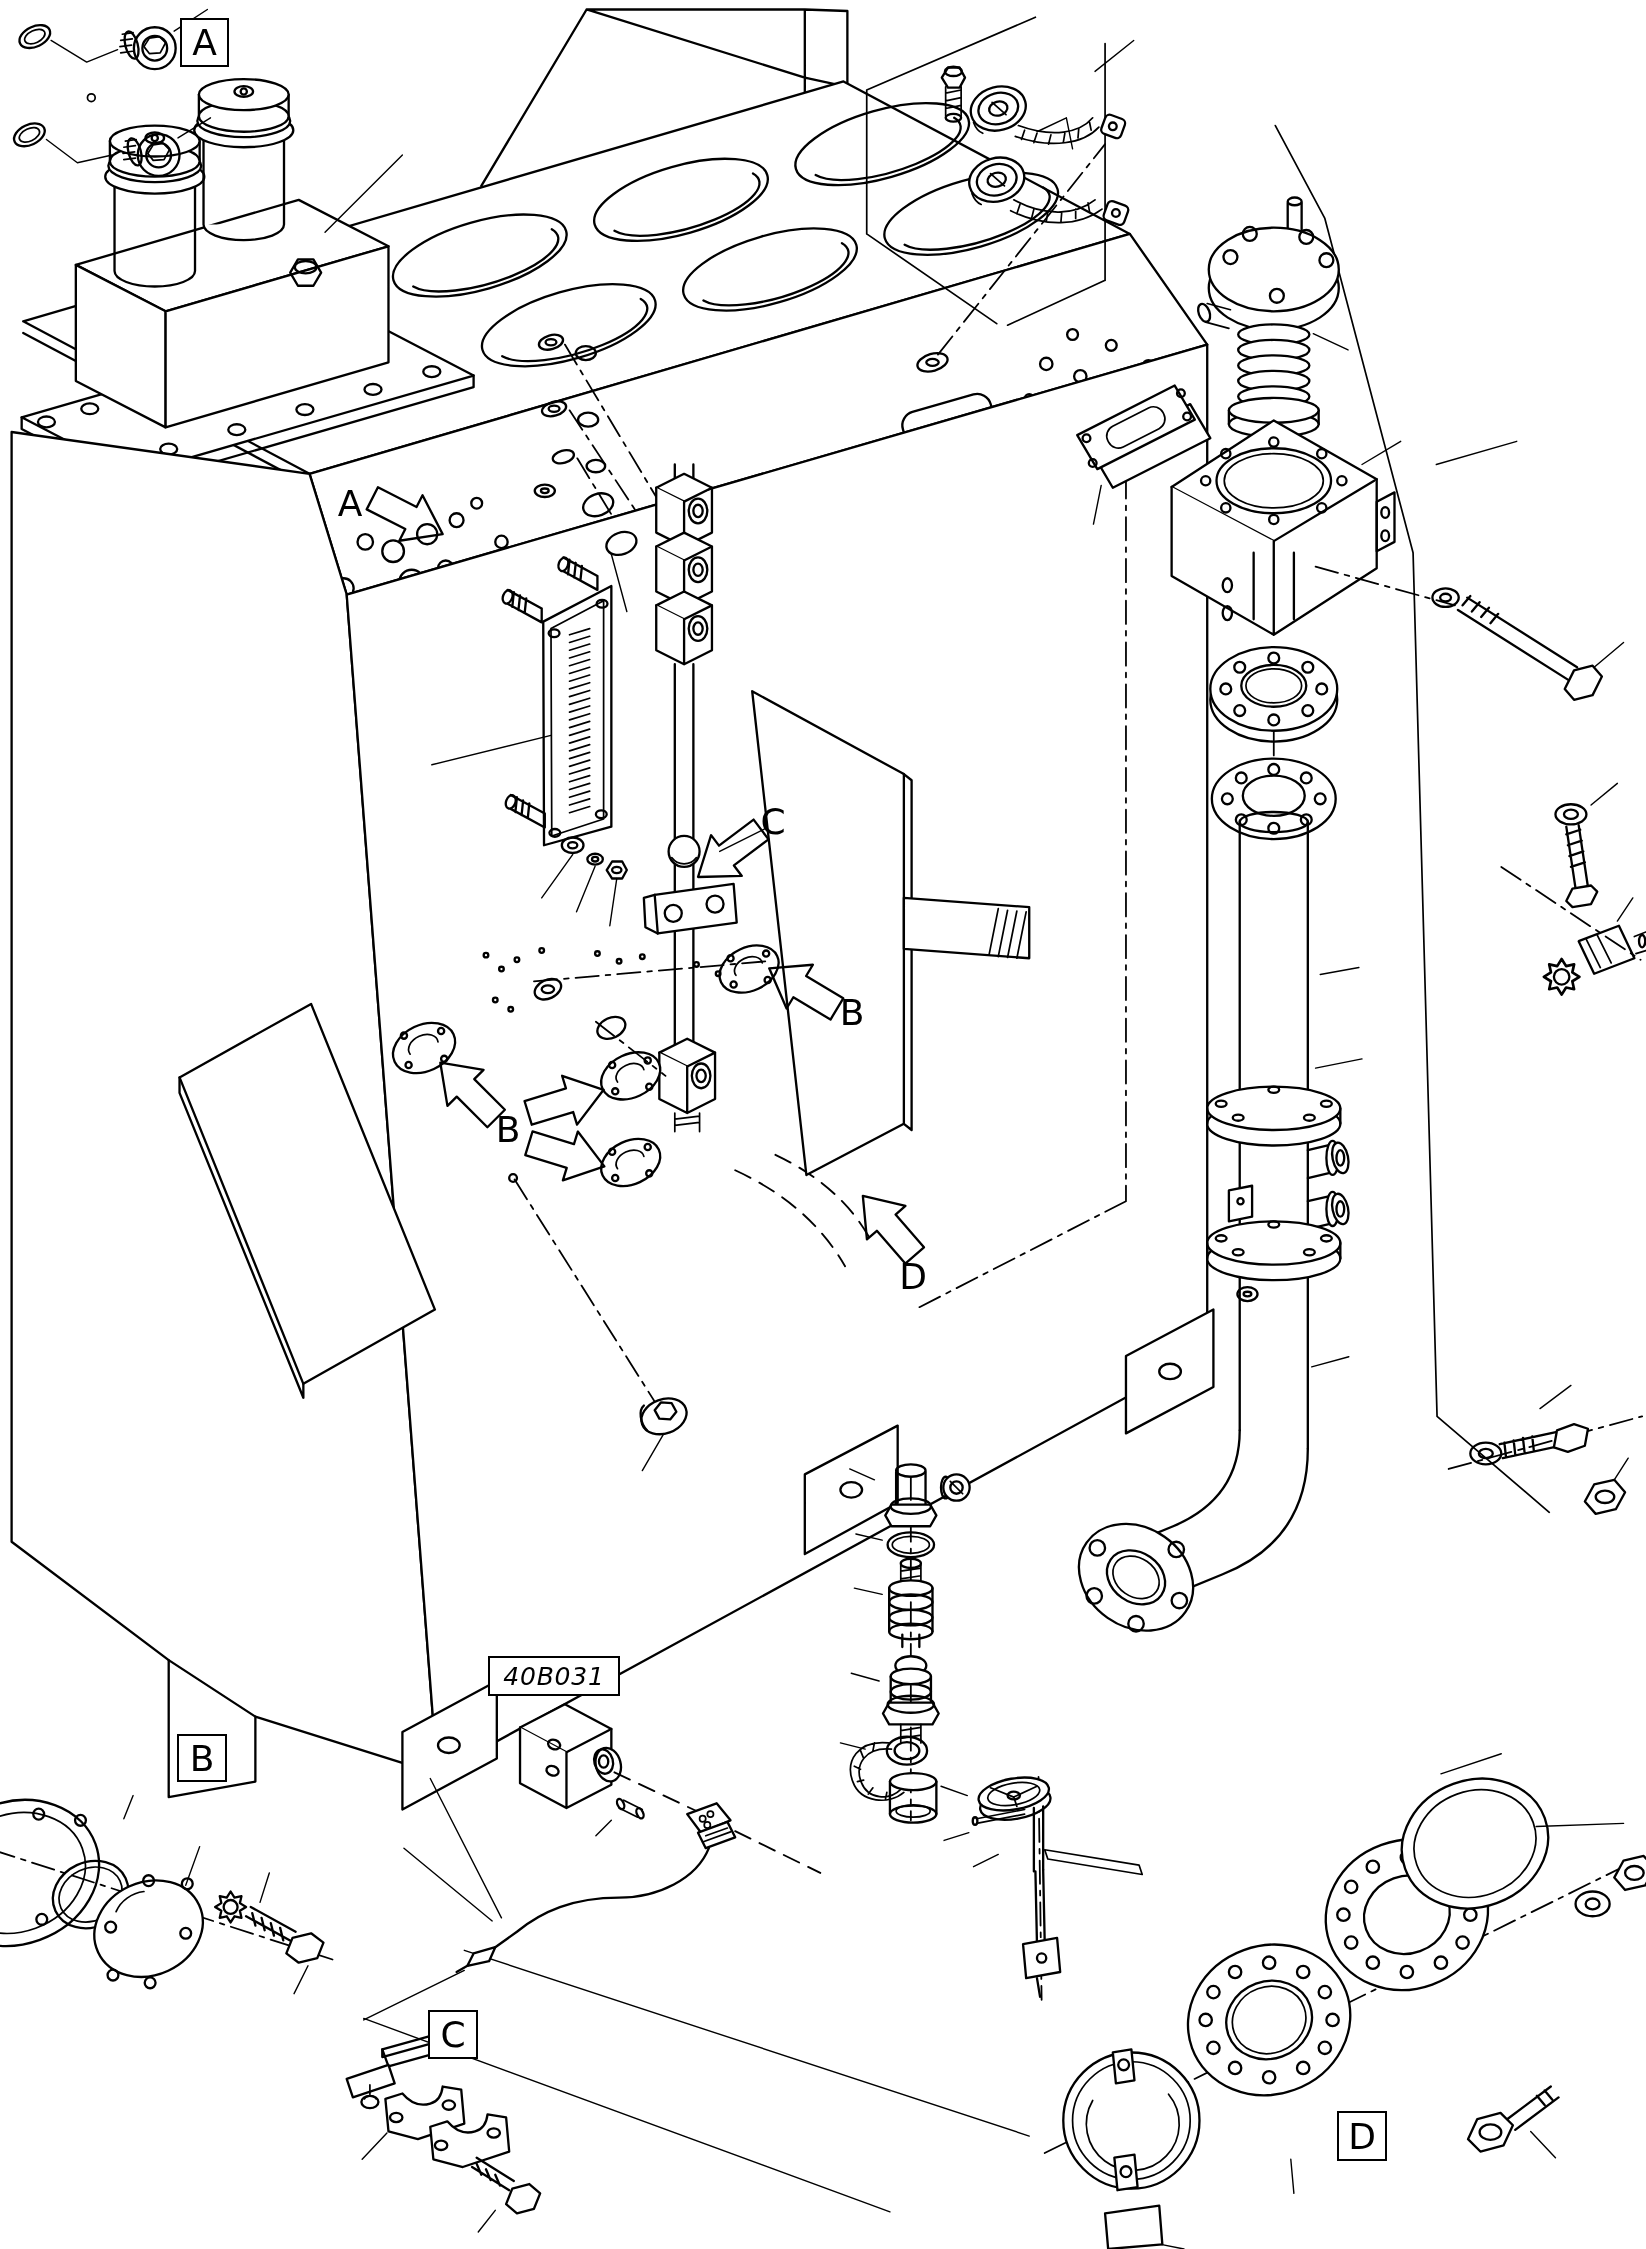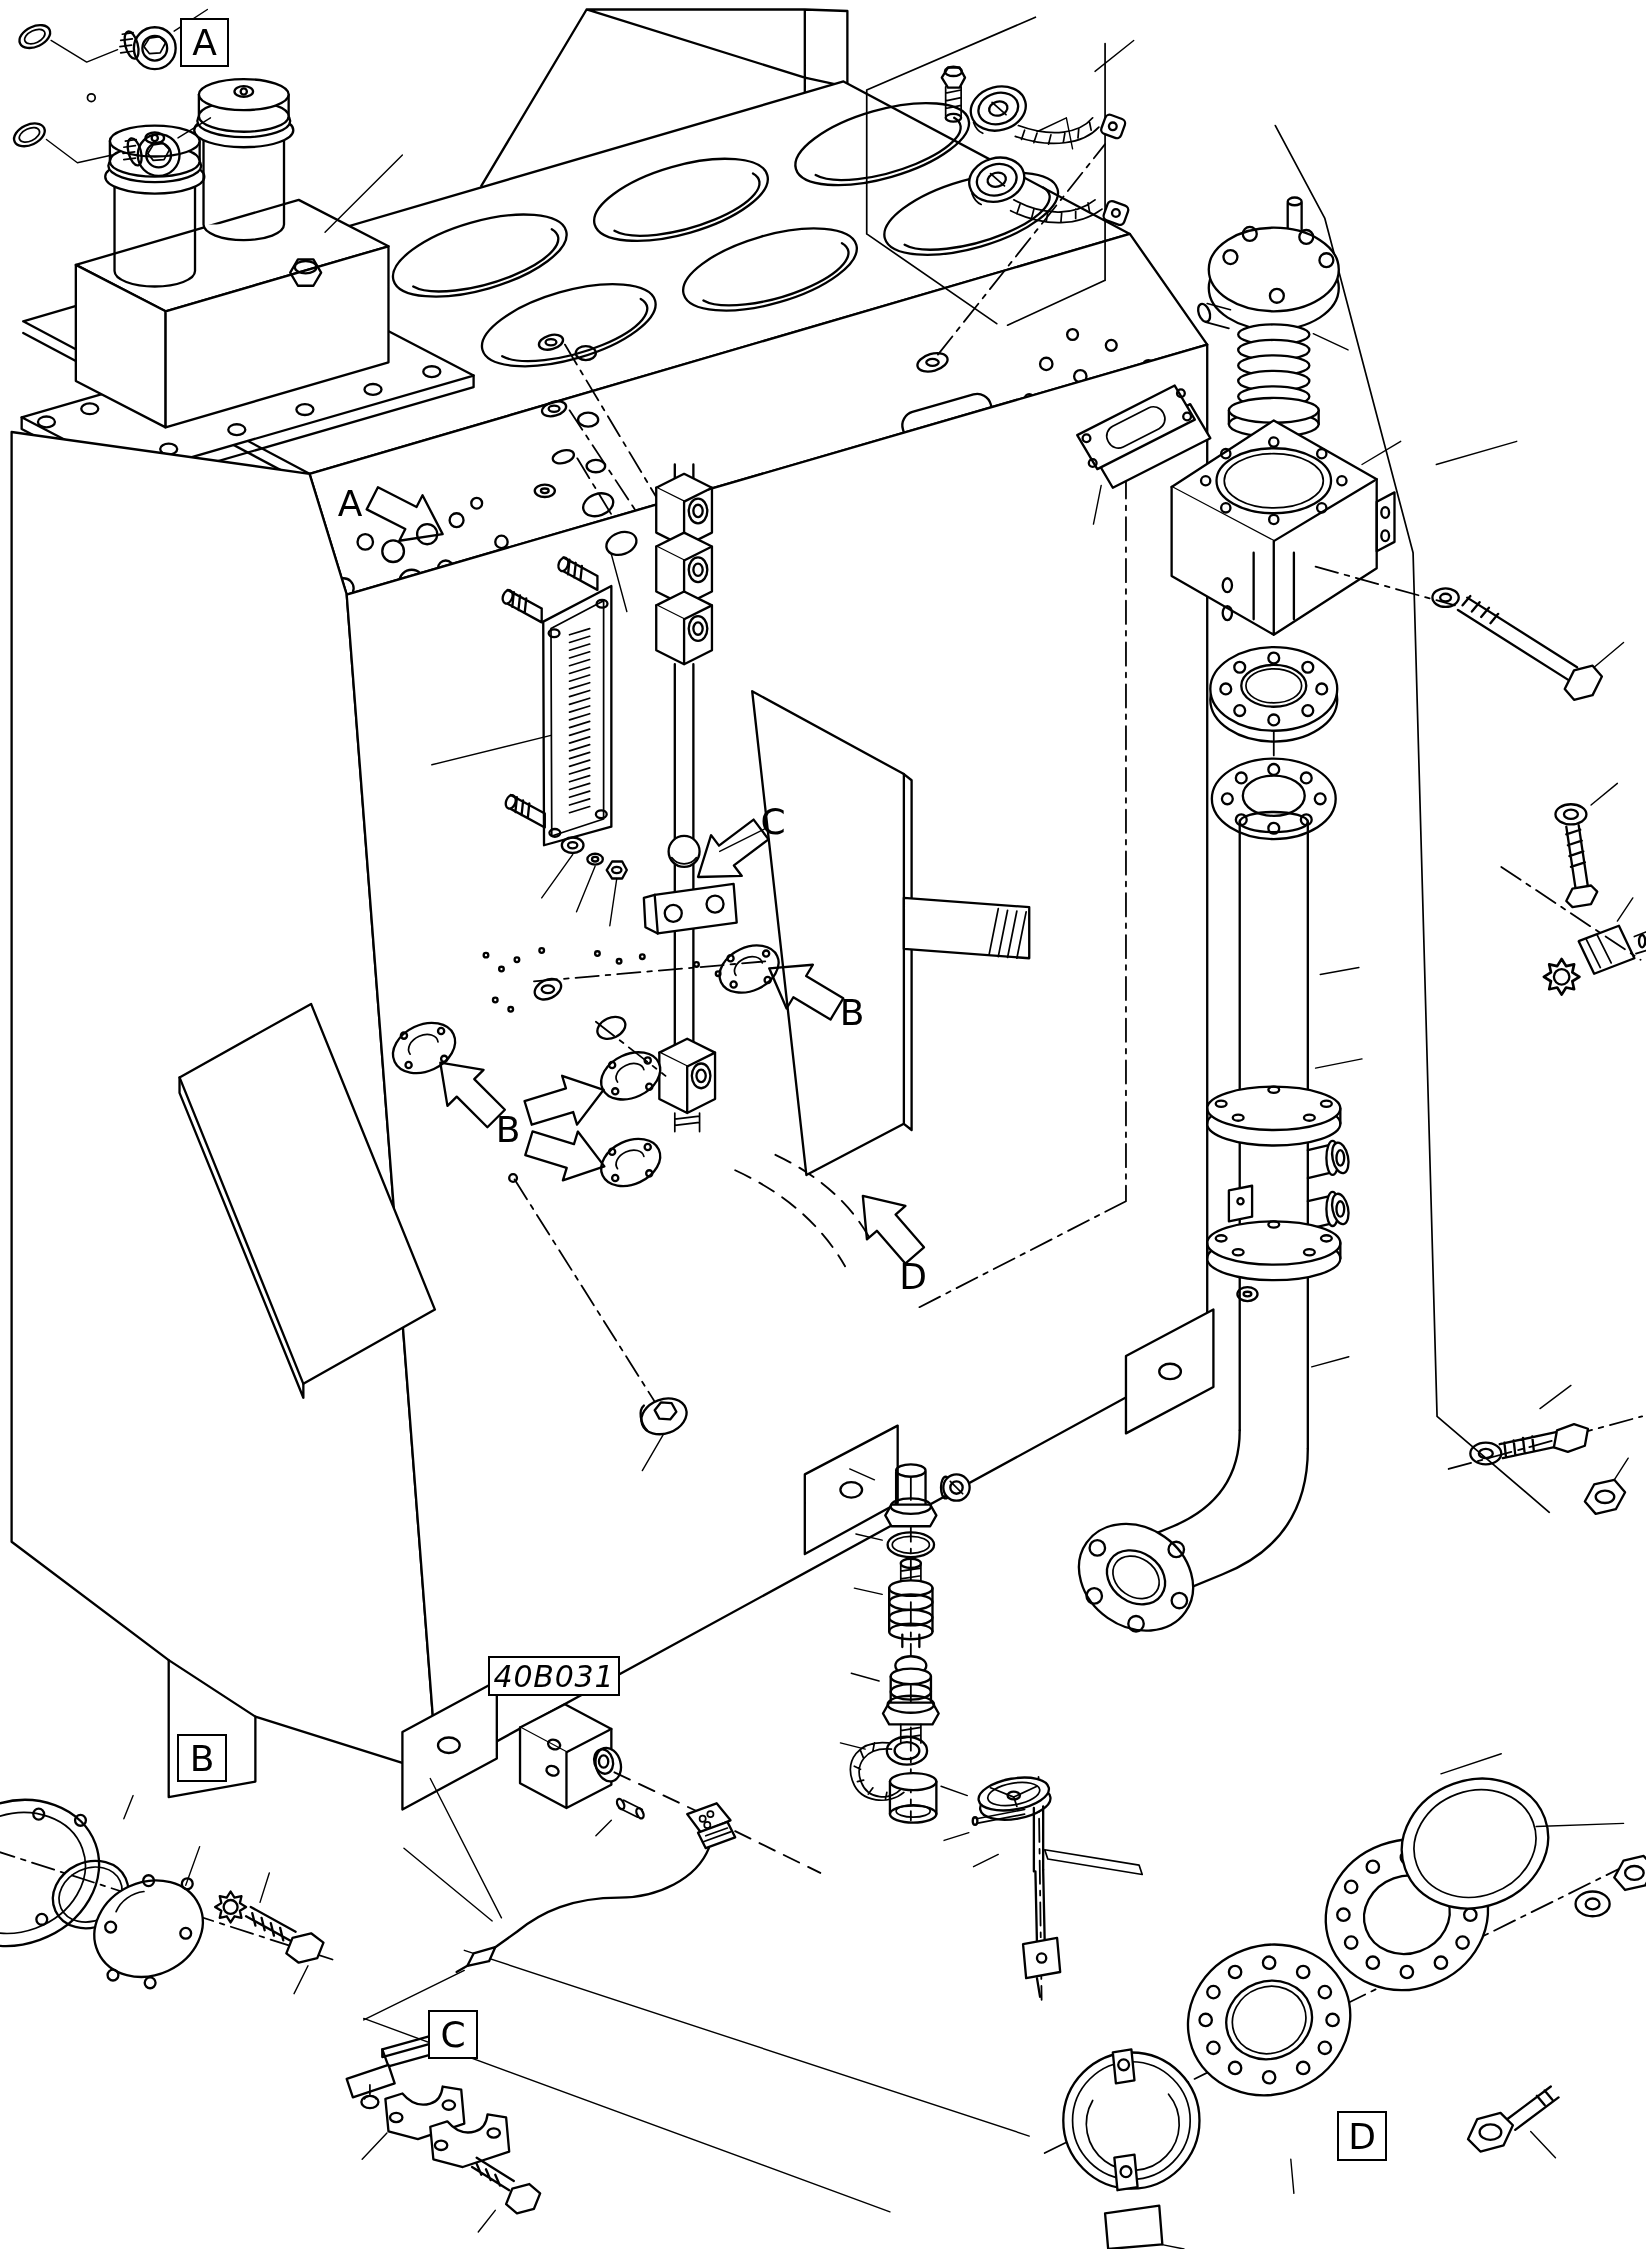--- a/index.html
+++ b/index.html
@@ -10,21 +10,21 @@
   svg .f{fill:#fff;}
   svg .blk{fill:#000;stroke:none;}
   svg .thin{stroke-width:1.8;}
   svg .s2{stroke-width:2.2;}
   svg .dd{stroke-dasharray:30 9 6 9;stroke-width:2.3;}
   svg .dash{stroke-dasharray:22 13;stroke-width:2.4;}
   .label-box{position:absolute;border:2.3px solid #000;background:#fff;display:flex;
              align-items:center;justify-content:center;font-size:36px;color:#000;}
   .callout-letter{position:absolute;transform:translate(-50%,-50%);font-size:36px;color:#000;}
   .ref-box{position:absolute;border:2.3px solid #000;background:#fff;display:flex;align-items:center;
-           justify-content:center;font-size:30px;font-style:italic;color:#000;letter-spacing:0.8px;}
+           justify-content:center;font-size:25px;font-style:italic;color:#000;letter-spacing:0.8px;}
 </style>
 </head>
 <body>
 
 <div id="page">
 <svg id="art" width="1646" height="2250" viewBox="0 0 2127 2907">
 <defs>
   <path id="arr" d="M0,0 L-46,-33 L-46,-16 L-102,-16 L-102,16 L-46,16 L-46,33 Z"></path>
   <path id="star" d="M20,0 L12,5 L14,14 L5,12 L0,20 L-5,12 L-14,14 L-12,5 L-20,0 L-12,-5 L-14,-14 L-5,-12 L0,-20 L5,-12 L14,-14 L12,-5 Z"></path>
 </defs>

